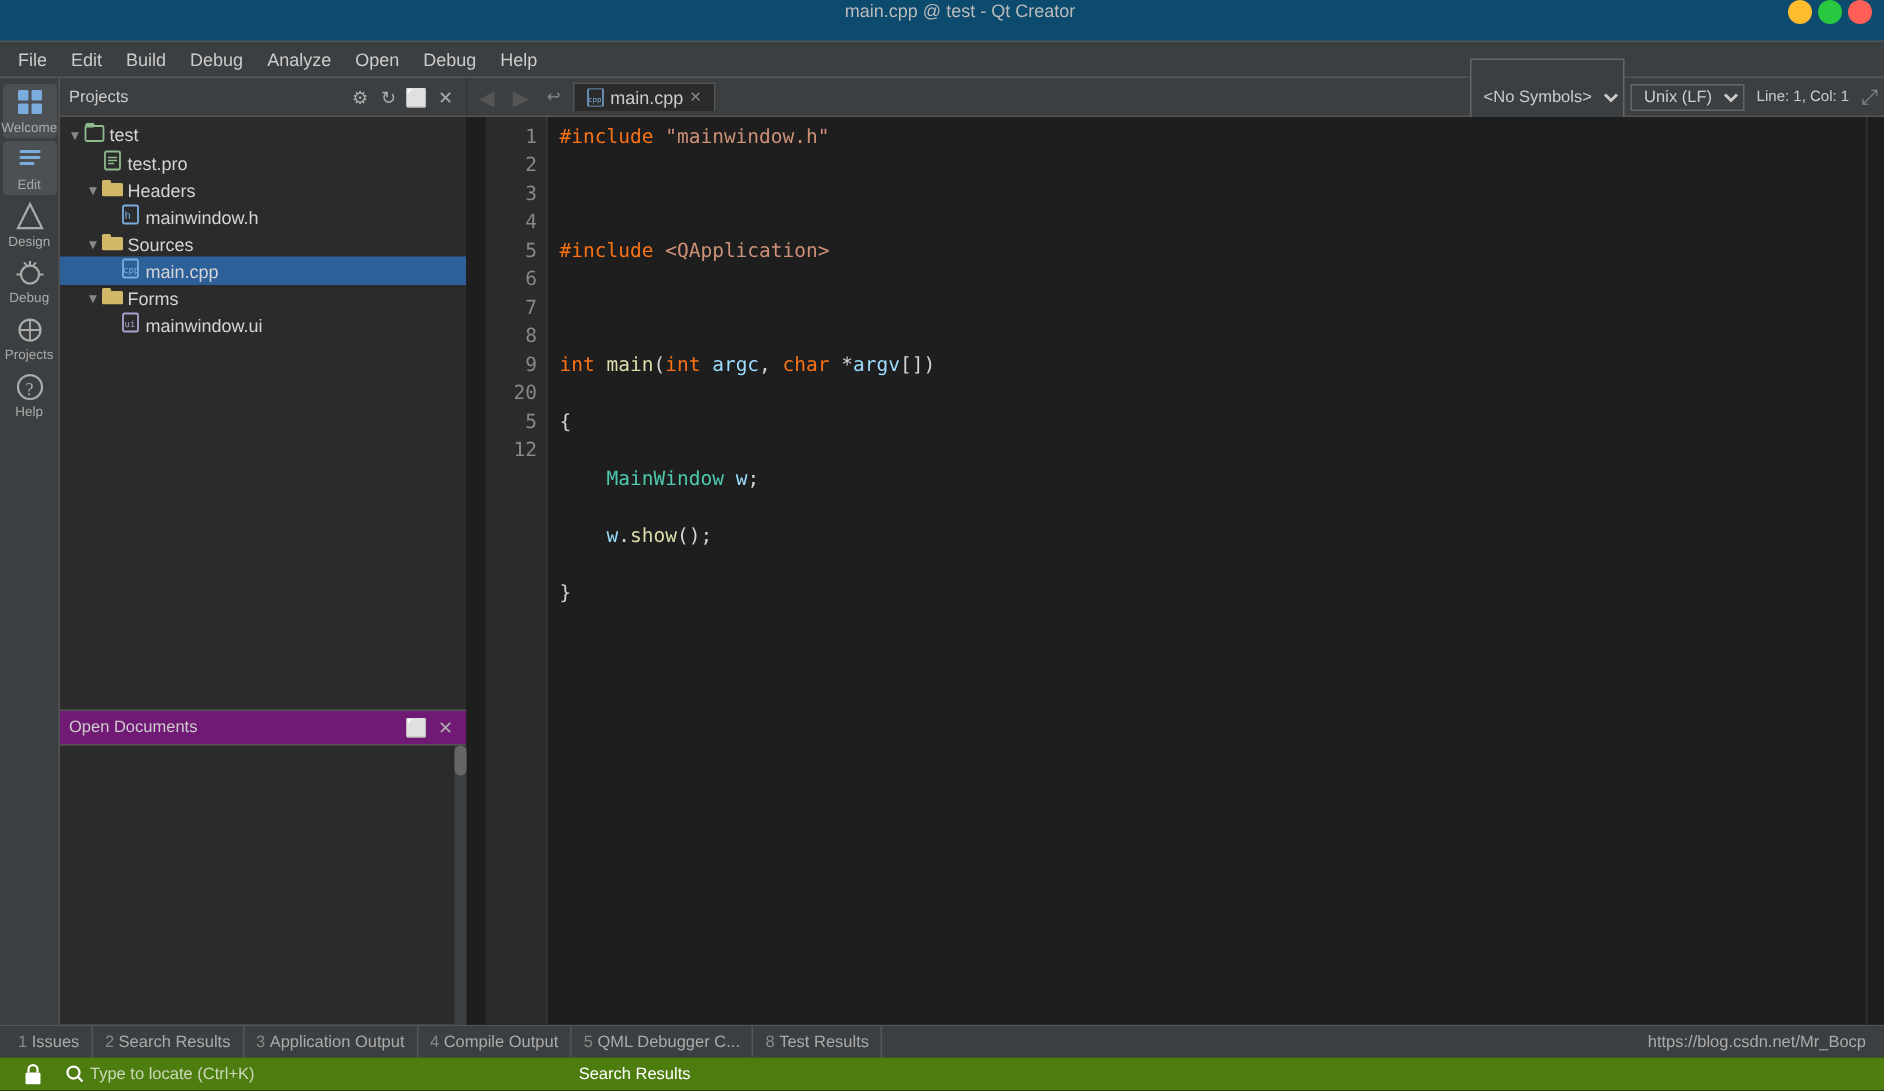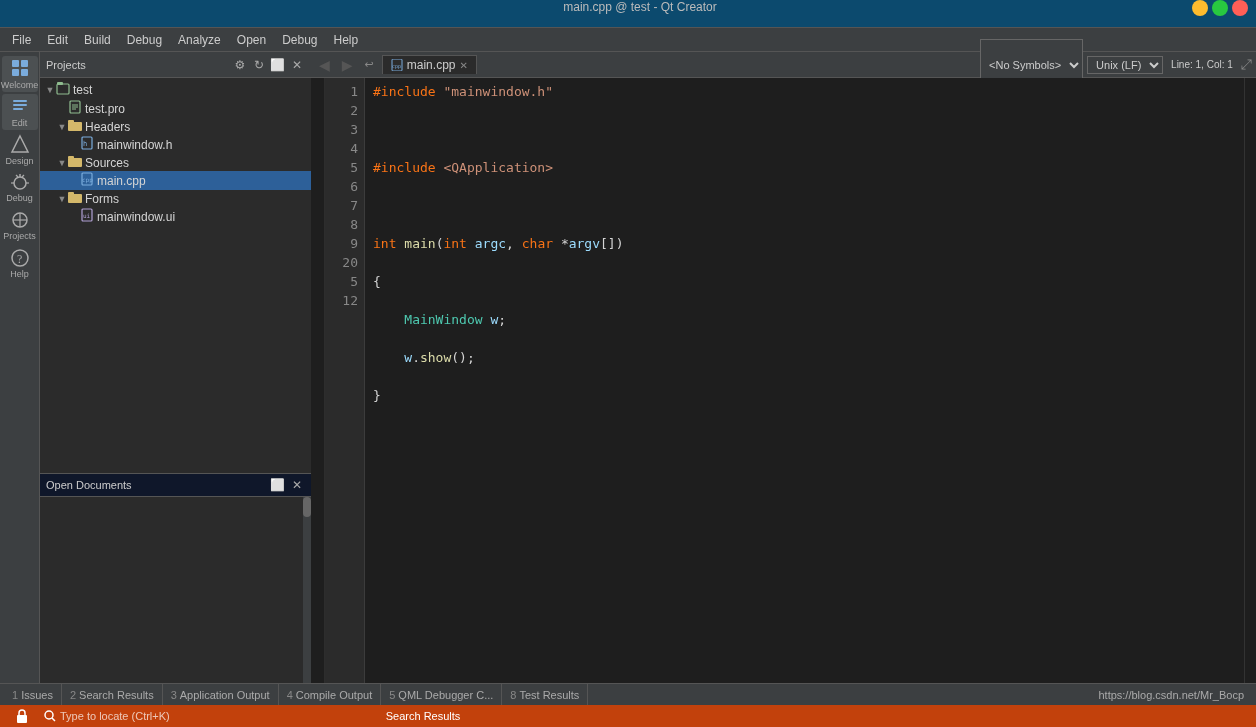--- a/index.html
+++ b/index.html
@@ -128,21 +128,21 @@
     .icon-pro { color: #8fbc8f; }
 
     
     #open-docs {
       height: 210px;
       border-top: 1px solid #555;
       display: flex;
       flex-direction: column;
     }
     #open-docs-header {
-      background: #0f172a;
+      background: #701a75;
       height: 26px;
       display: flex;
       align-items: center;
       padding: 0 6px;
       border-bottom: 1px solid #555;
       font-size: 11px;
       color: #ccc;
       gap: 4px;
     }
     #open-docs-list {
@@ -253,21 +253,21 @@
     .kw { color: #f97316; }
     .fn { color: #dcdcaa; }
     .str { color: #ce9178; }
     .type { color: #4ec9b0; }
     .punct { color: #d4d4d4; }
     .var { color: #9cdcfe; }
     .code-line { height: 19px; display: block; }
 
     
     #statusbar {
-      background: #c2410c;
+      background: #4d7c0f;
       height: 22px;
       display: flex;
       align-items: center;
       font-size: 11px;
       color: #fff;
       padding: 0 8px;
       gap: 0;
     }
     .status-item {
       padding: 0 8px;

